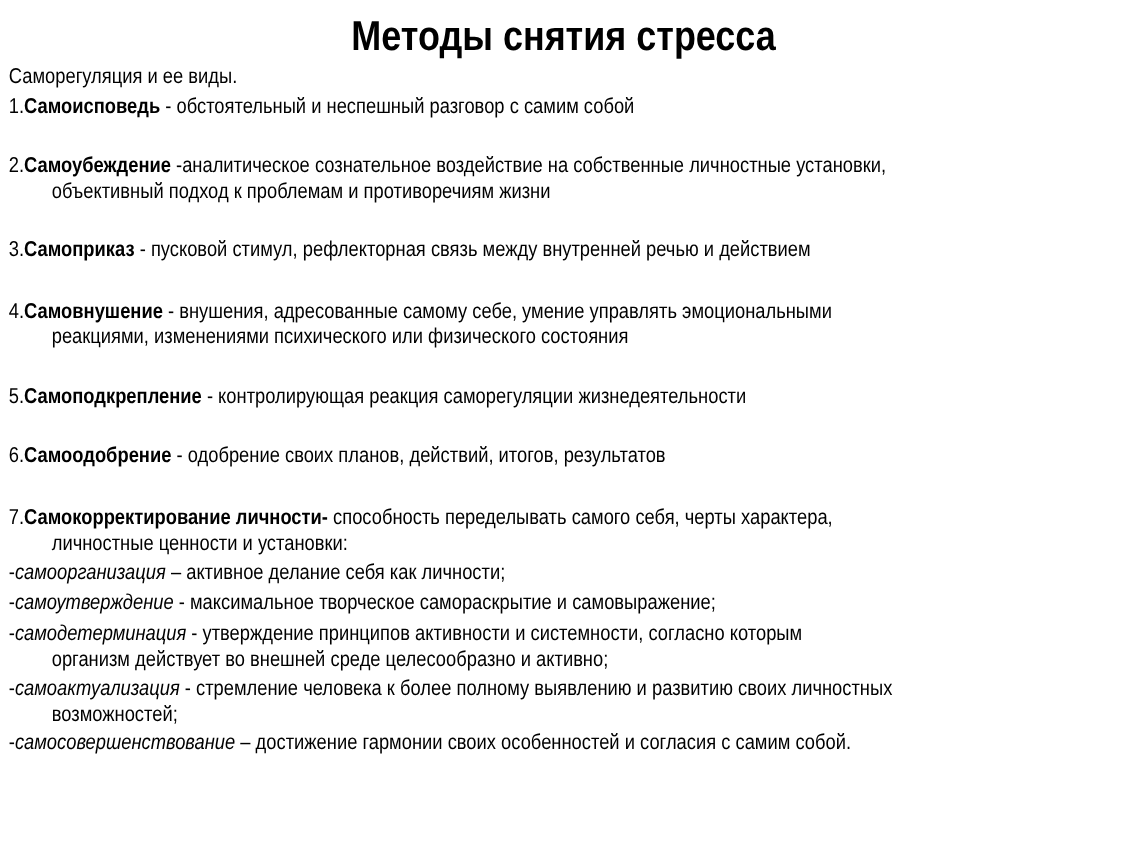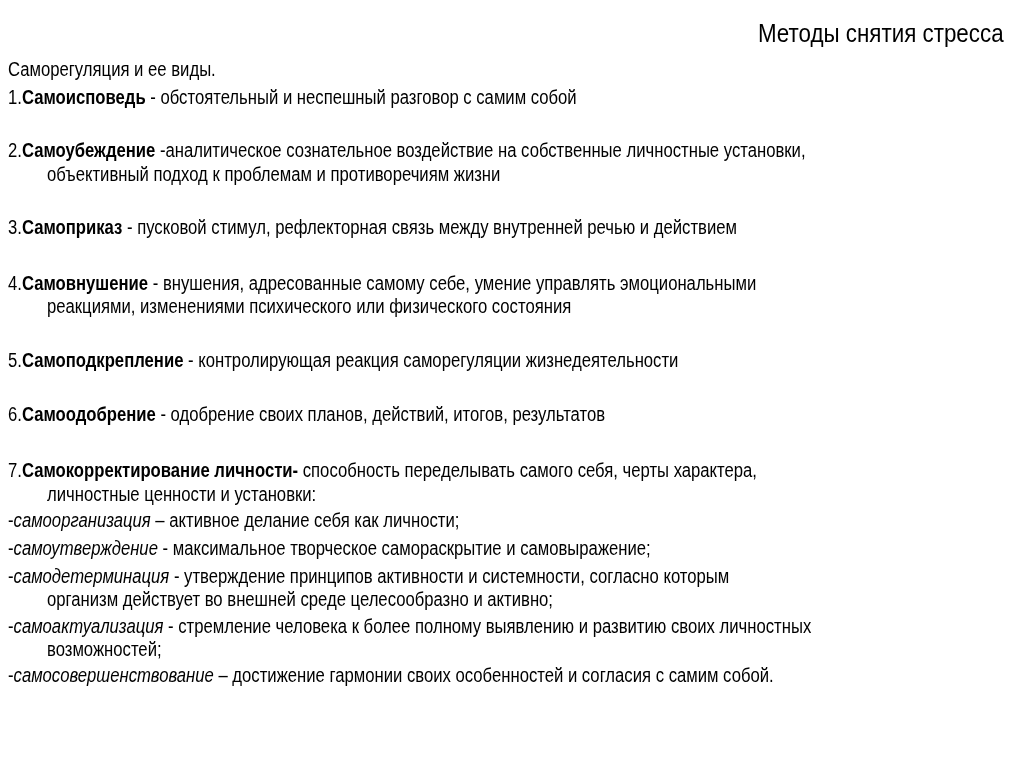--- a/index.html
+++ b/index.html
@@ -10,23 +10,24 @@
   }
   body {
     font-family: "Liberation Sans", "DejaVu Sans", sans-serif;
     color: #000000;
     position: relative;
   }
   .title {
     position: absolute;
     left: 0; right: 0;
     top: 8px;
-    text-align: right;
-    font-size: 26px;
+    text-align: center;
+    font-size: 38px;
     line-height: 50px;
+    font-weight: bold;
   }
   .title span {
     display: inline-block;
     transform: scaleX(0.86);
     transform-origin: center;
   }
   .line {
     position: absolute;
     left: 8px;
     white-space: nowrap;

